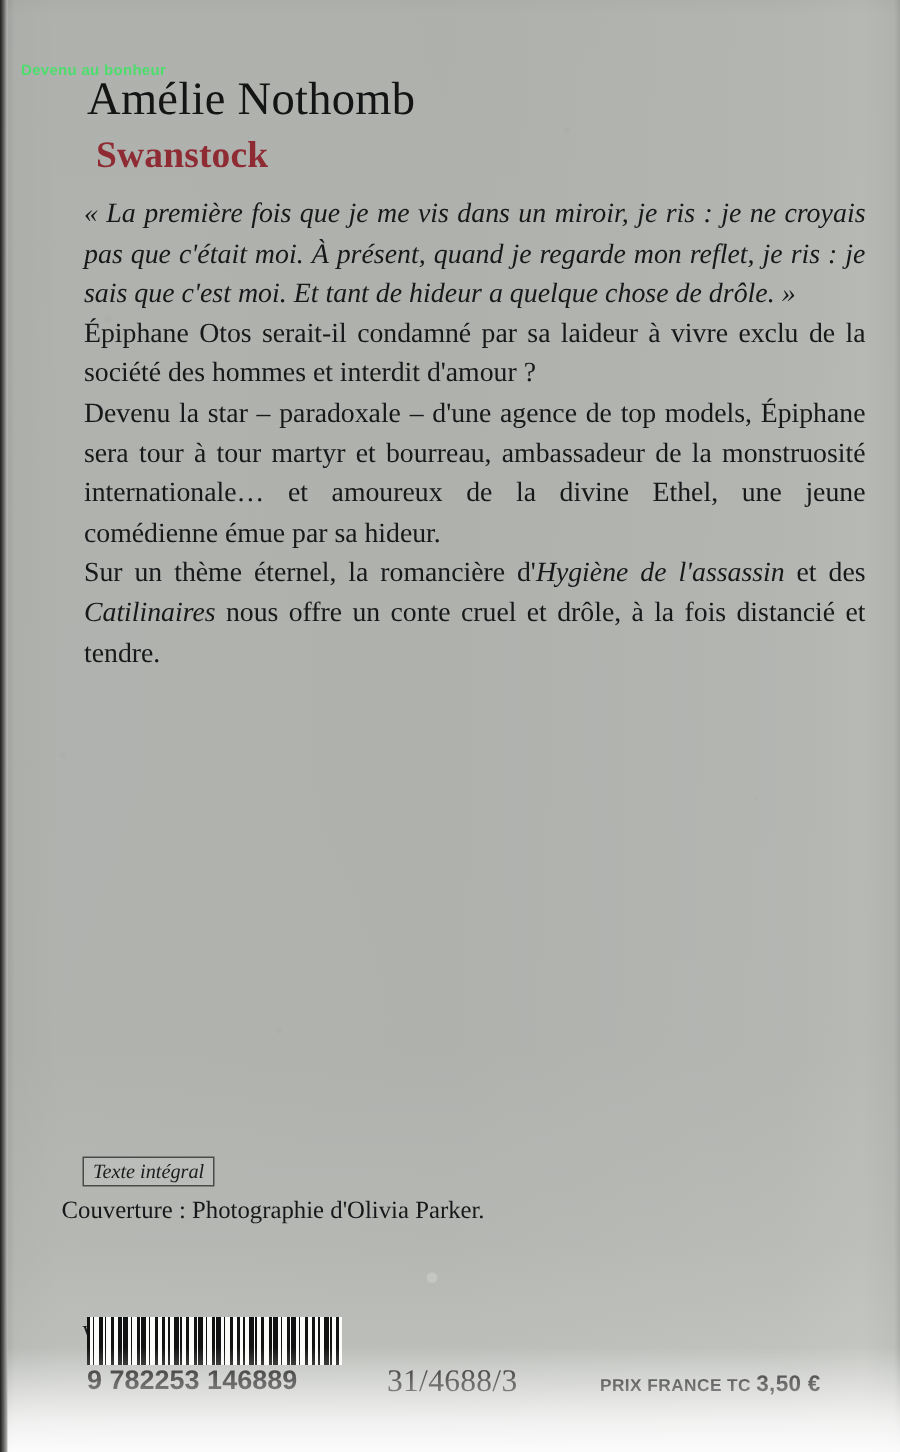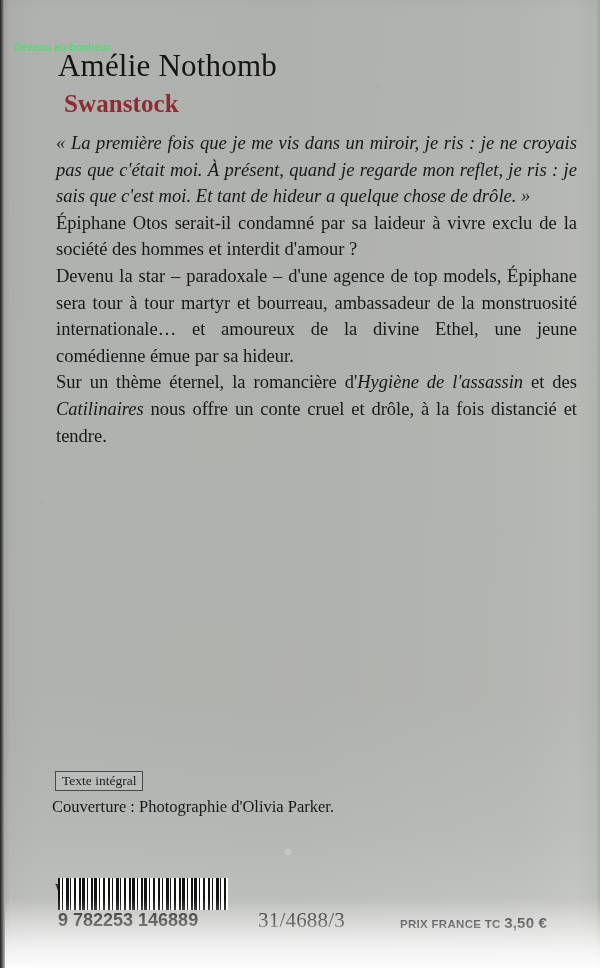--- a/index.html
+++ b/index.html
@@ -110,28 +110,29 @@
   }
   .work-title { font-style: italic; }
 
   
   #texte-integral-badge {
     position: absolute;
     left: 55px;
     top: 771px;
     border: 1px solid #4a4b49;
     padding: 1px 6px 2px 6px;
+    font-style: italic;
     font-size: 13.5px;
     color: #1b1c1e;
     background: rgba(255,255,255,.10);
     line-height: 15px;
   }
   #cover-credit {
     position: absolute;
-    left: 52px;
+    left: 41px;
     top: 797px;
     font-size: 16.5px;
     line-height: 20.5px;
     color: #17181a;
     white-space: nowrap;
   }
   #cover-credit div { white-space: nowrap; }
   #website-url {
     position: absolute;
     left: 55px;

